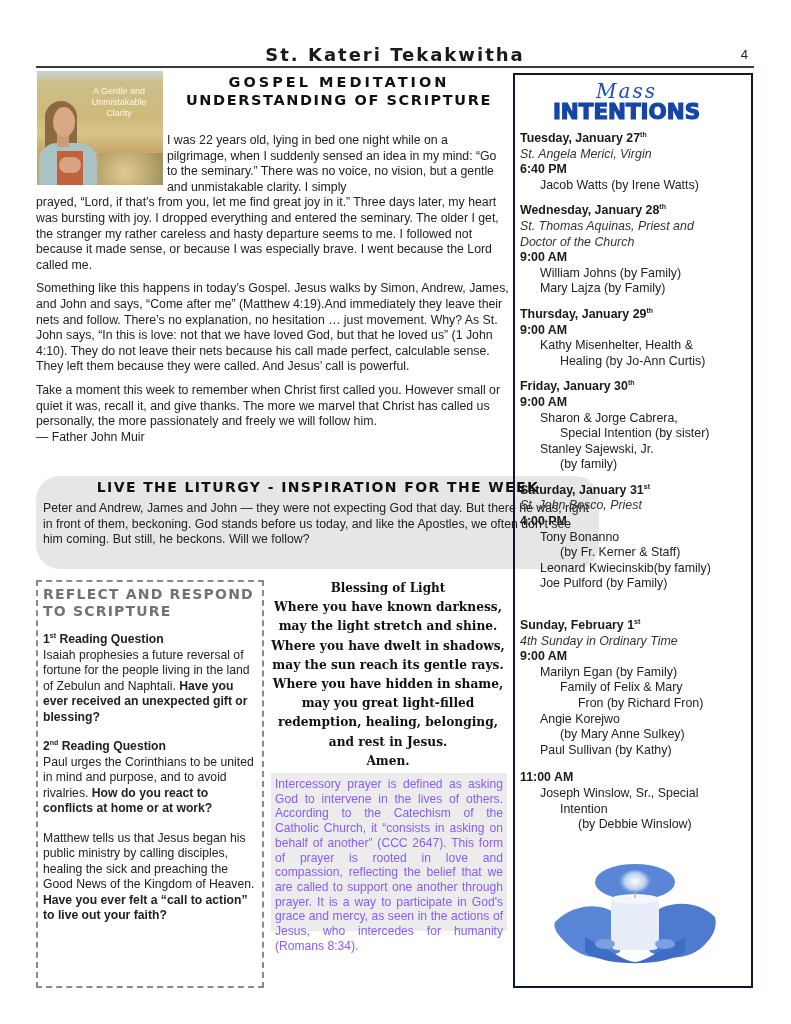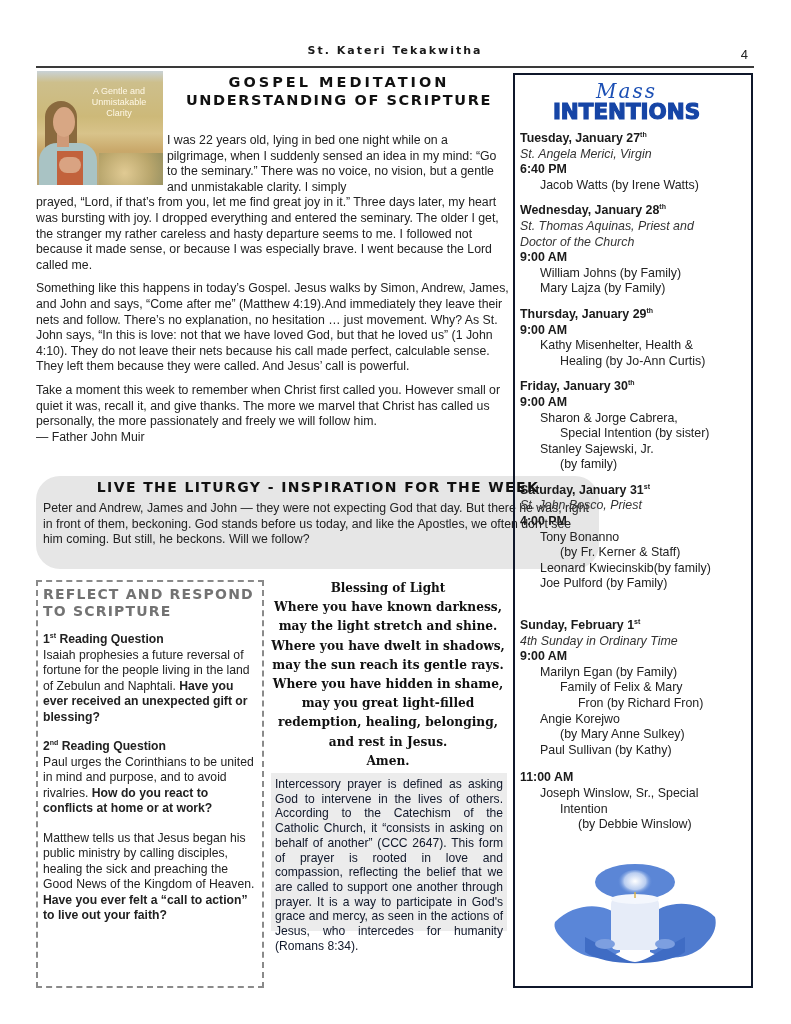--- a/index.html
+++ b/index.html
@@ -1,20 +1,20 @@
 <!DOCTYPE html>
 <html><head>
 <meta charset="utf-8">
 <style>
   * { box-sizing: border-box; margin: 0; padding: 0; }
   html, body { width: 791px; height: 1024px; background: #ffffff; overflow: hidden; }
   body { font-family: "Liberation Sans", "DejaVu Sans", sans-serif; color: #1e1e1e; position: relative; }
 
   .header { position: absolute; left: 36px; top: 40px; width: 718px; height: 28px; border-bottom: 2px solid #3a3a3a; }
-  .header-title { position: absolute; left: 0; right: 0; top: 4px; text-align: center; font-size: 11px; font-weight: bold; letter-spacing: 2px; color: #1a1a1a; font-family: "DejaVu Sans", sans-serif; }
+  .header-title { position: absolute; left: 0; right: 0; top: 4px; text-align: center; font-size: 18px; font-weight: bold; letter-spacing: 2px; color: #1a1a1a; font-family: "DejaVu Sans", sans-serif; }
   .page-number { position: absolute; right: 6px; top: 7px; font-size: 13px; color: #222; }
 
   
   .meditation { position: absolute; left: 36px; top: 71px; width: 474px; }
   .med-image { position: absolute; left: 1px; top: 0; width: 126px; height: 114px; overflow: hidden;
     background: linear-gradient(180deg, #c9d2d6 0%, #cdbf8c 10%, #cdb979 40%, #d8c38a 55%, #c9a86a 70%, #b9a67a 100%); }
   .med-image .img-text { position: absolute; left: 42px; top: 15px; width: 80px; text-align: center; color: #fff8e6; font-size: 9px; line-height: 11px; font-weight: normal; }
   .med-image .figure-hair { position: absolute; left: 8px; top: 30px; width: 32px; height: 60px; background: #8a6a3e; border-radius: 16px 16px 6px 6px; }
   .med-image .figure-face { position: absolute; left: 16px; top: 36px; width: 22px; height: 30px; background: #d8a784; border-radius: 50%; }
   .med-image .figure-neck { position: absolute; left: 20px; top: 62px; width: 12px; height: 14px; background: #cf9a78; }
@@ -42,21 +42,21 @@
   .reflect-section { font-size: 12.2px; line-height: 15.5px; color: #222; margin-bottom: 14px; }
   .reflect-section .q-head { font-weight: bold; }
   .reflect-section .q-bold { font-weight: bold; }
   sup { font-size: 7px; vertical-align: super; line-height: 0; }
 
   
   .blessing { position: absolute; left: 268px; top: 579px; width: 240px; text-align: center; font-family: "DejaVu Serif", "Liberation Serif", serif; font-weight: bold; font-size: 12.2px; line-height: 19.2px; color: #111; }
   .blessing .b-title { font-size: 12px; }
 
   
-  .intercessory { position: absolute; left: 271px; top: 773px; width: 236px; height: 158px; background: #ececec; padding: 4px 4px 0 4px; font-size: 12.1px; line-height: 14.7px; color: #0f172a; text-align: justify; }
+  .intercessory { position: absolute; left: 271px; top: 773px; width: 236px; height: 158px; background: #ececec; padding: 4px 4px 0 4px; font-size: 12.1px; line-height: 14.7px; color: #8b5cf6; text-align: justify; }
 
   
   .mass { position: absolute; left: 513px; top: 73px; width: 240px; height: 915px; border: 2px solid #0f172a; padding: 6px 12px 0 5px; }
   .mass-logo { text-align: center; height: 50px; position: relative; }
   .mass-logo .mass-word { display: block; font-family: "DejaVu Serif", serif; font-style: italic; font-size: 20px; color: #1b4fb4; letter-spacing: 2px; line-height: 20px; margin-left: -6px; }
   .mass-logo .intentions-word { display: block; font-family: "DejaVu Sans", sans-serif; font-weight: 900; font-size: 21px; color: #1645a6; letter-spacing: 0px; line-height: 22px; transform: scaleX(1.02); -webkit-text-stroke: 1.2px #1645a6; margin-left: -6px; }
   .day { margin-bottom: 10px; font-size: 12.4px; line-height: 15.6px; color: #222; }
   .day-name { font-weight: bold; color: #1a1a1a; }
   .feast { font-style: italic; color: #333; }
   .mass-time { font-weight: bold; color: #1a1a1a; }

